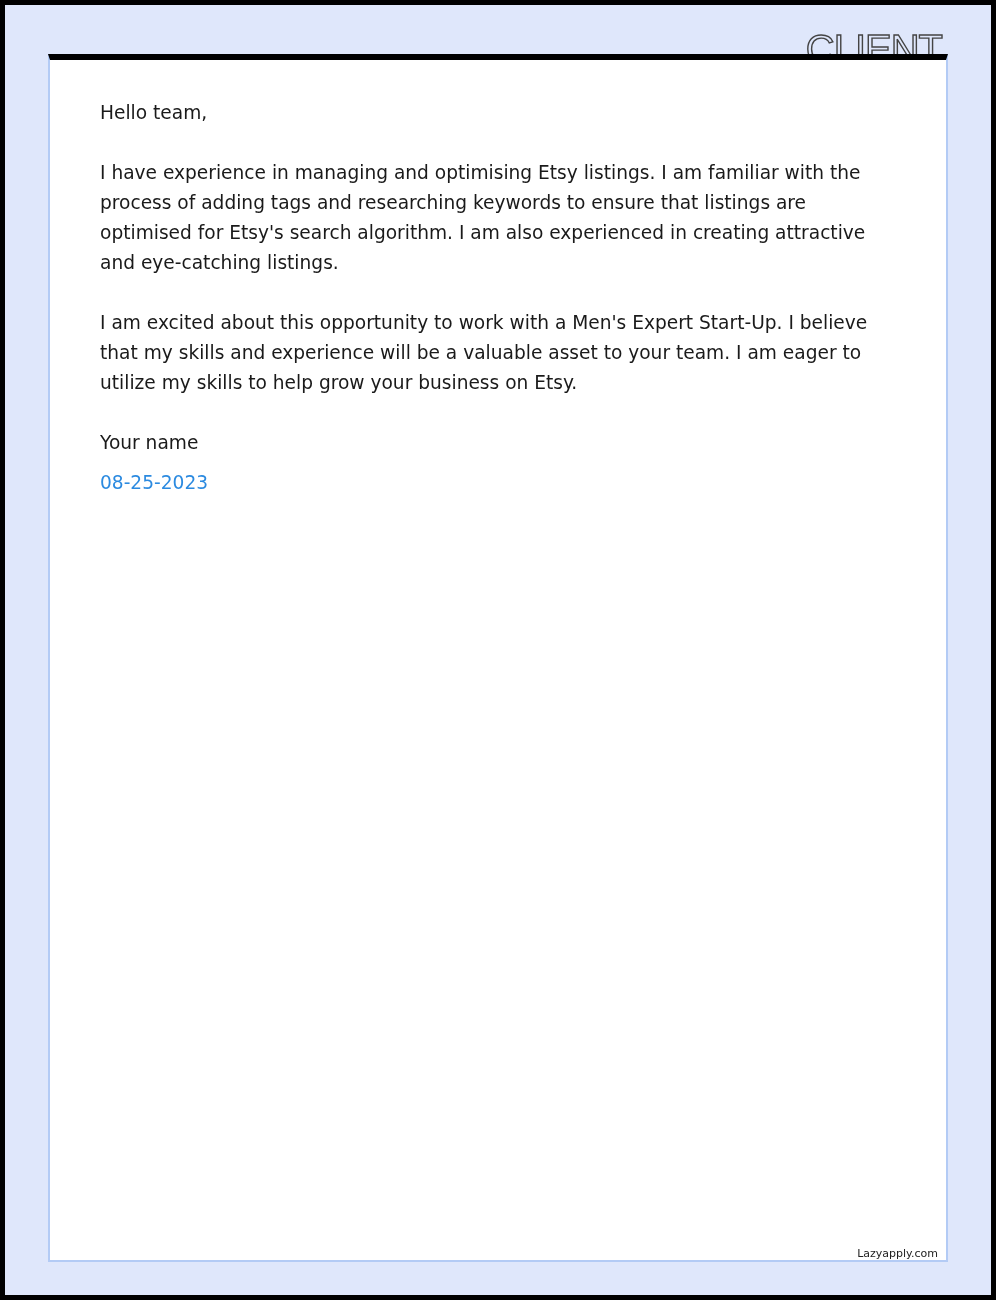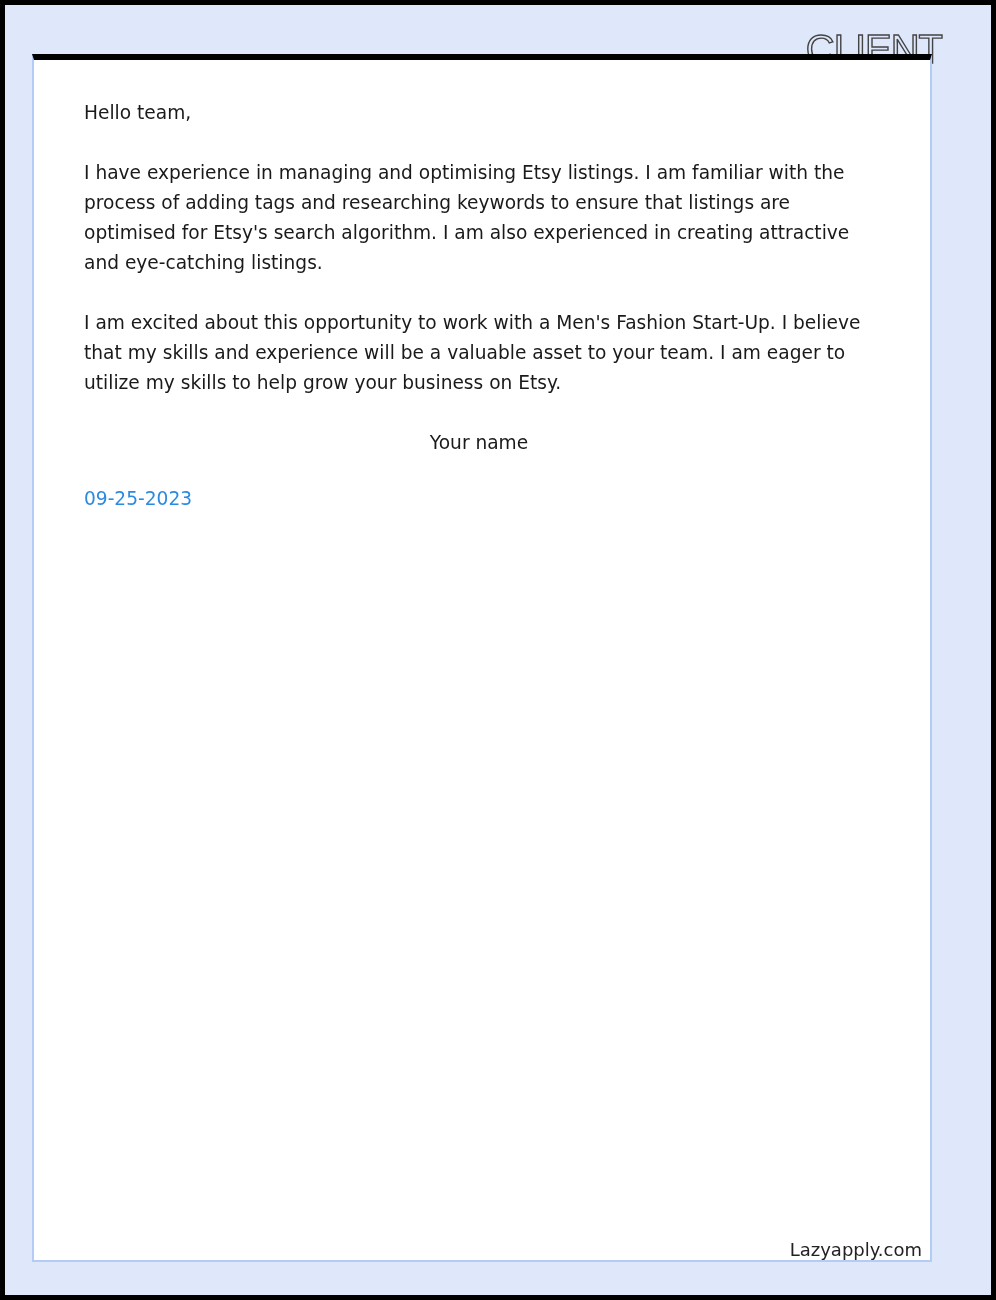--- a/index.html
+++ b/index.html
@@ -17,52 +17,52 @@
       top: 21px; right: 49px;
       font-family: "Liberation Sans", sans-serif;
       font-size: 40px;
       line-height: 46px;
       color: #dfe7fb;
       -webkit-text-stroke: 1.4px #444;
       letter-spacing: -1px;
     }
     .card {
       position: absolute;
-      left: 27px; top: 49px;
+      left: 43px; top: 49px;
       width: 900px; height: 1208px;
       box-sizing: border-box;
       background: #fff;
       border: 2px solid #b3cbf5;
       border-top: 6px solid #000;
     }
     .letter {
       position: absolute;
       left: 50px; top: 38px;
       width: 790px;
       font-size: 18.6px;
       line-height: 30px;
       color: #1a1a1a;
     }
     .letter p { margin: 0 0 30px 0; }
-    .letter p.name { margin-bottom: 26px; text-align: center; }
+    .letter p.name { margin-bottom: 10px; }
     .letter .date { color: #2b8ae0; }
     .footer {
       position: absolute;
       right: 8px; bottom: 0px;
-      font-size: 18px;
+      font-size: 11px;
       color: #222;
     }
   </style>
 </head>
 <body>
 
 <div class="client-label">CLIENT</div>
 
 <div class="card">
   <div class="letter">
     <p>Hello team,</p>
     <p>I have experience in managing and optimising Etsy listings. I am familiar with the process of adding tags and researching keywords to ensure that listings are optimised for Etsy's search algorithm. I am also experienced in creating attractive and eye-catching listings.</p>
-    <p>I am excited about this opportunity to work with a Men's Fashion Start-Up. I believe that my skills and experience will be a valuable asset to your team. I am eager to utilize my skills to help grow your business on Etsy.</p>
+    <p>I am excited about this opportunity to work with a Men's Expert Start-Up. I believe that my skills and experience will be a valuable asset to your team. I am eager to utilize my skills to help grow your business on Etsy.</p>
     <p class="name">Your name</p>
-    <p class="date">09-25-2023</p>
+    <p class="date">08-25-2023</p>
   </div>
   <div class="footer">Lazyapply.com</div>
 </div>
 
 </body></html>

